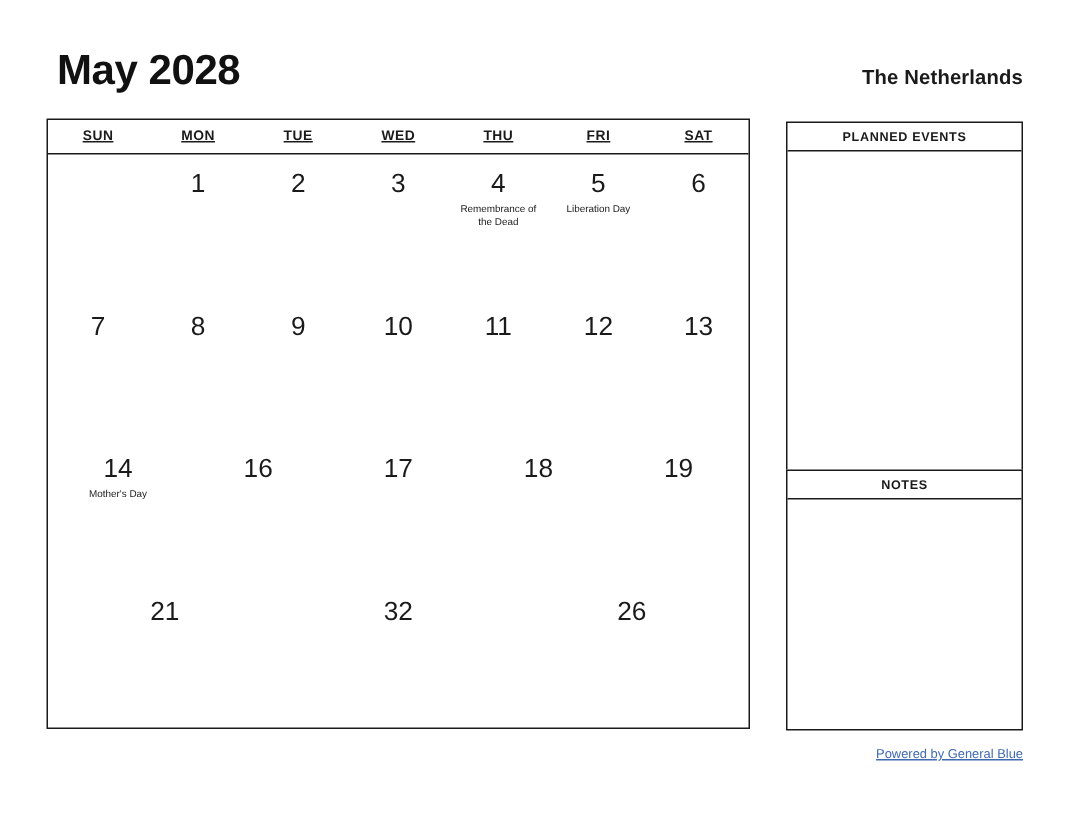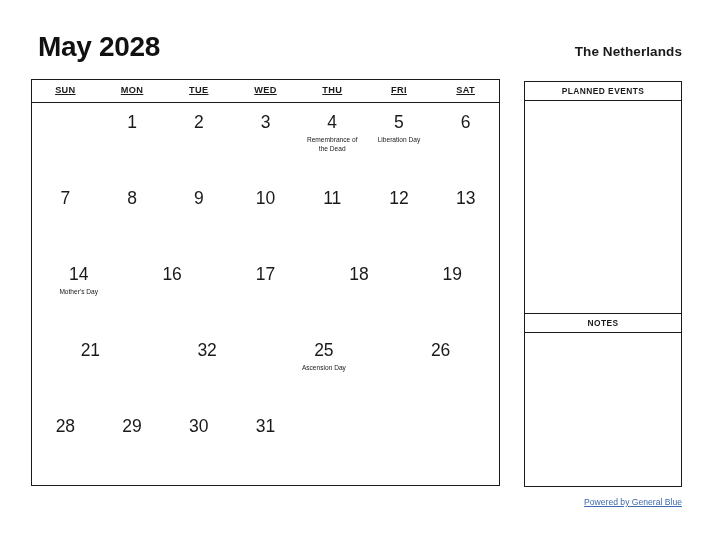--- a/index.html
+++ b/index.html
@@ -239,48 +239,21 @@
         </div>
       </div>
       <div class="week-row">
         <div class="day-cell">
           <div class="day-number">21</div>
         </div>
         <div class="day-cell">
           <div class="day-number">32</div>
         </div>
         <div class="day-cell">
-          <div class="day-number">25</div>
-          <div class="day-event">Ascension Day</div>
-        </div>
-        <div class="day-cell">
           <div class="day-number">26</div>
-        </div>
-      </div>
-      <div class="week-row">
-        <div class="day-cell">
-          <div class="day-number">28</div>
-        </div>
-        <div class="day-cell">
-          <div class="day-number">29</div>
-        </div>
-        <div class="day-cell">
-          <div class="day-number">30</div>
-        </div>
-        <div class="day-cell">
-          <div class="day-number">31</div>
-        </div>
-        <div class="day-cell empty">
-          <div class="day-number"></div>
-        </div>
-        <div class="day-cell empty">
-          <div class="day-number"></div>
-        </div>
-        <div class="day-cell empty">
-          <div class="day-number"></div>
         </div>
       </div>
     </div>
 </div>
 
 <div class="panel panel-events">
   <div class="panel-header">PLANNED EVENTS</div>
   <div class="panel-body"></div>
 </div>
 

